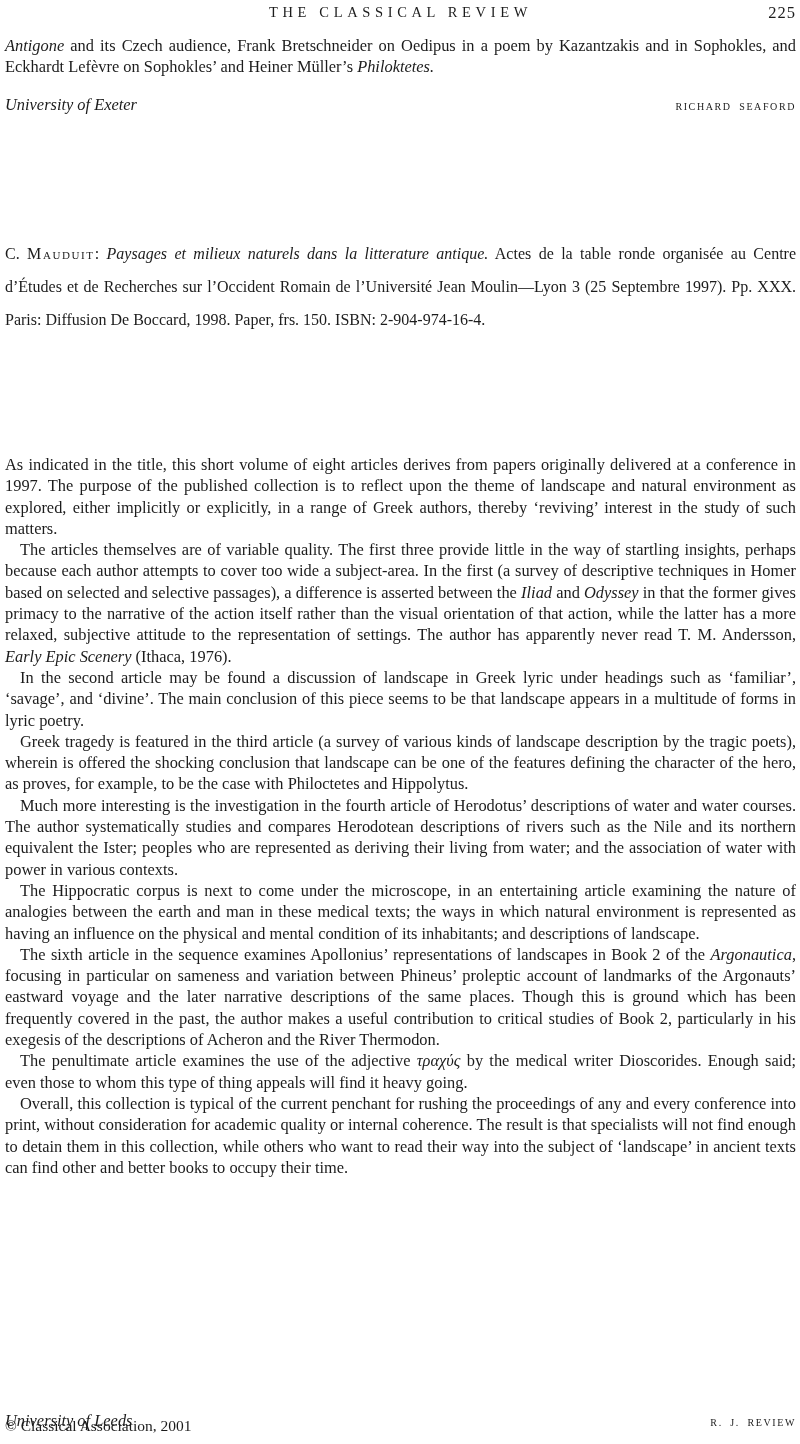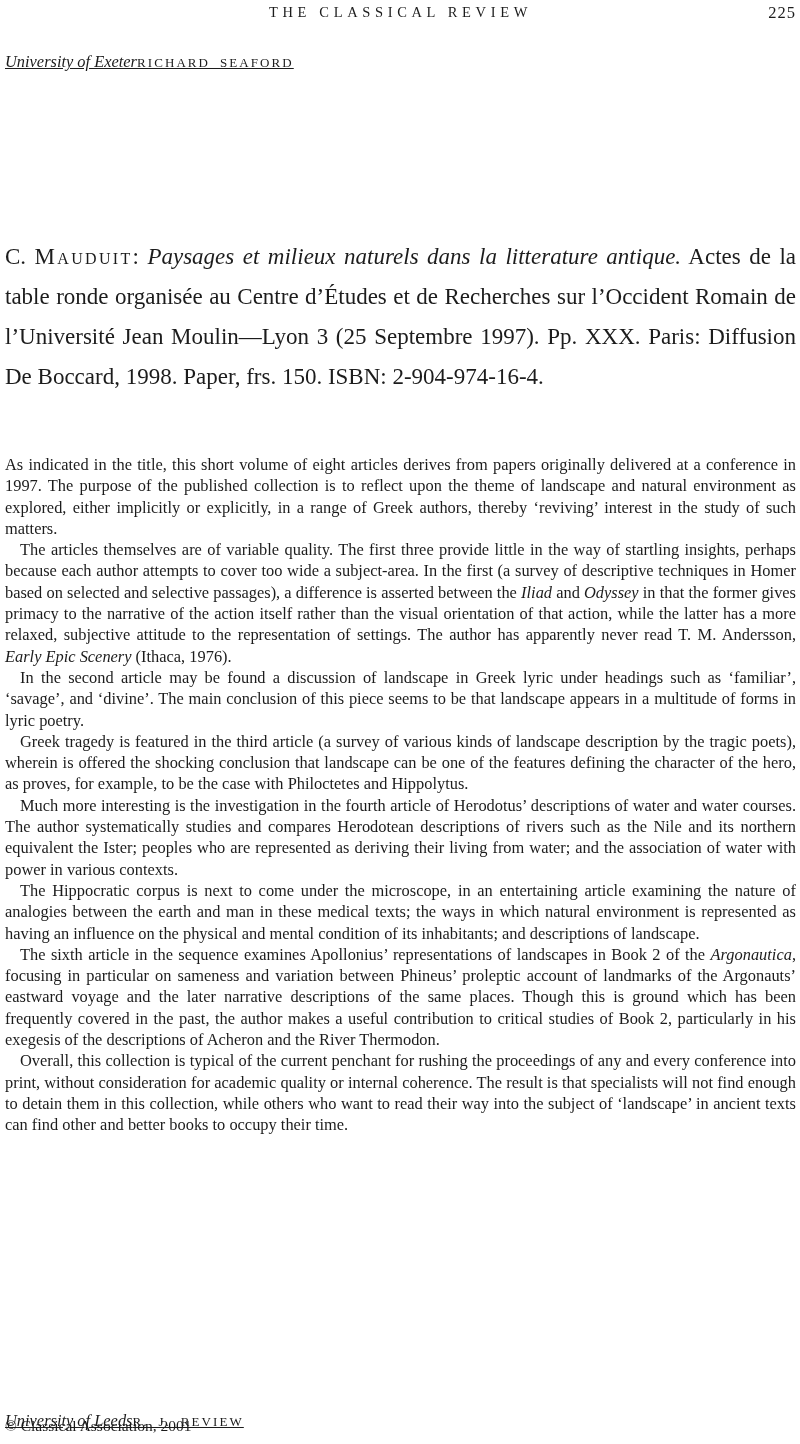--- a/index.html
+++ b/index.html
@@ -27,31 +27,31 @@
 
   .prev-review { position: absolute; top: 35px; left: 5px; right: 4px; }
 
   .body-par {
     font-size: 16.4px; line-height: 21.3px;
     text-align: justify;
   }
   .indent { text-indent: 15px; }
 
   .signature {
-    display: flex; justify-content: flex-start; align-items: baseline; text-decoration: underline;
+    display: flex; justify-content: space-between; align-items: baseline;
   }
   .prev-review .signature { margin-top: 17px; }
   .affiliation { font-style: italic; font-size: 16.4px; }
   .reviewer {
-    font-size: 13px; letter-spacing: 0.16em; word-spacing: 0.35em;
+    font-size: 10px; letter-spacing: 0.16em; word-spacing: 0.35em;
   }
 
   .review-heading {
     position: absolute; top: 237px; left: 5px; right: 4px;
-    font-size: 23px; line-height: 40px;
+    font-size: 16px; line-height: 33px;
     text-align: justify;
   }
 
   .review-body { position: absolute; top: 406px; left: 5px; right: 4px; margin-top: 48px; }
 
   .review-signature { position: absolute; top: 1379px; left: 5px; right: 4px; margin-top: 32px; }
 
   .copyright {
     position: absolute; top: 1417px; left: 5px;
     font-size: 15.5px;
@@ -64,36 +64,38 @@
 <body>
 
 <div class="page">
 
   <header class="running-head">
     <span class="journal-title">THE CLASSICAL REVIEW</span>
     <span class="page-number">225</span>
   </header>
 
   <section class="prev-review">
+    <p class="body-par"><span class="italic">Antigone</span><span> and its Czech audience, Frank Bretschneider on Oedipus in a poem by Kazantzakis and in Sophokles, and Eckhardt Lefèvre on Sophokles’ and Heiner Müller’s </span><span class="italic">Philoktetes.</span></p>
     <div class="signature">
       <span class="affiliation">University of Exeter</span>
       <span class="reviewer">RICHARD SEAFORD</span>
     </div>
   </section>
 
   <p class="review-heading"><span>C. </span><span class="smallcaps">Mauduit</span><span>: </span><span class="italic">Paysages et milieux naturels dans la litterature antique.</span><span> Actes de la table ronde organisée au Centre d’Études et de Recherches sur l’Occident Romain de l’Université Jean Moulin—Lyon 3 (25 Septembre 1997). Pp. XXX. Paris: Diffusion De Boccard, 1998. Paper, frs. 150. ISBN: 2-904-974-16-4.</span></p>
 
   <section class="review-body">
     <p class="body-par"><span>As indicated in the title, this short volume of eight articles derives from papers originally delivered at a conference in 1997. The purpose of the published collection is to reflect upon the theme of landscape and natural environment as explored, either implicitly or explicitly, in a range of Greek authors, thereby ‘reviving’ interest in the study of such matters.</span></p>
     <p class="body-par indent"><span>The articles themselves are of variable quality. The first three provide little in the way of startling insights, perhaps because each author attempts to cover too wide a subject-area. In the first (a survey of descriptive techniques in Homer based on selected and selective passages), a difference is asserted between the </span><span class="italic">Iliad</span><span> and </span><span class="italic">Odyssey</span><span> in that the former gives primacy to the narrative of the action itself rather than the visual orientation of that action, while the latter has a more relaxed, subjective attitude to the representation of settings. The author has apparently never read T. M. Andersson, </span><span class="italic">Early Epic Scenery</span><span> (Ithaca, 1976).</span></p>
     <p class="body-par indent"><span>In the second article may be found a discussion of landscape in Greek lyric under headings such as ‘familiar’, ‘savage’, and ‘divine’. The main conclusion of this piece seems to be that landscape appears in a multitude of forms in lyric poetry.</span></p>
     <p class="body-par indent"><span>Greek tragedy is featured in the third article (a survey of various kinds of landscape description by the tragic poets), wherein is offered the shocking conclusion that landscape can be one of the features defining the character of the hero, as proves, for example, to be the case with Philoctetes and Hippolytus.</span></p>
     <p class="body-par indent"><span>Much more interesting is the investigation in the fourth article of Herodotus’ descriptions of water and water courses. The author systematically studies and compares Herodotean descriptions of rivers such as the Nile and its northern equivalent the Ister; peoples who are represented as deriving their living from water; and the association of water with power in various contexts.</span></p>
     <p class="body-par indent"><span>The Hippocratic corpus is next to come under the microscope, in an entertaining article examining the nature of analogies between the earth and man in these medical texts; the ways in which natural environment is represented as having an influence on the physical and mental condition of its inhabitants; and descriptions of landscape.</span></p>
     <p class="body-par indent"><span>The sixth article in the sequence examines Apollonius’ representations of landscapes in Book 2 of the </span><span class="italic">Argonautica</span><span>, focusing in particular on sameness and variation between Phineus’ proleptic account of landmarks of the Argonauts’ eastward voyage and the later narrative descriptions of the same places. Though this is ground which has been frequently covered in the past, the author makes a useful contribution to critical studies of Book 2, particularly in his exegesis of the descriptions of Acheron and the River Thermodon.</span></p>
+    <p class="body-par indent"><span>The penultimate article examines the use of the adjective </span><span class="italic">τραχύς</span><span> by the medical writer Dioscorides. Enough said; even those to whom this type of thing appeals will find it heavy going.</span></p>
     <p class="body-par indent"><span>Overall, this collection is typical of the current penchant for rushing the proceedings of any and every conference into print, without consideration for academic quality or internal coherence. The result is that specialists will not find enough to detain them in this collection, while others who want to read their way into the subject of ‘landscape’ in ancient texts can find other and better books to occupy their time.</span></p>
   </section>
 
   <div class="signature review-signature">
     <span class="affiliation">University of Leeds</span>
     <span class="reviewer">R. J. REVIEW</span>
   </div>
 
   <footer class="copyright">© Classical Association, 2001</footer>
 

